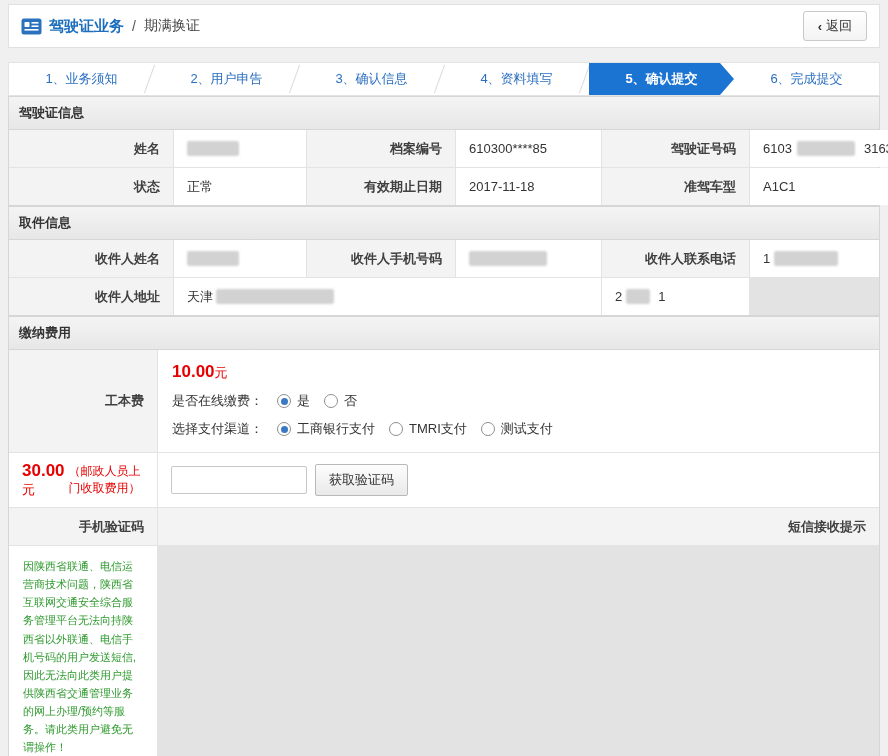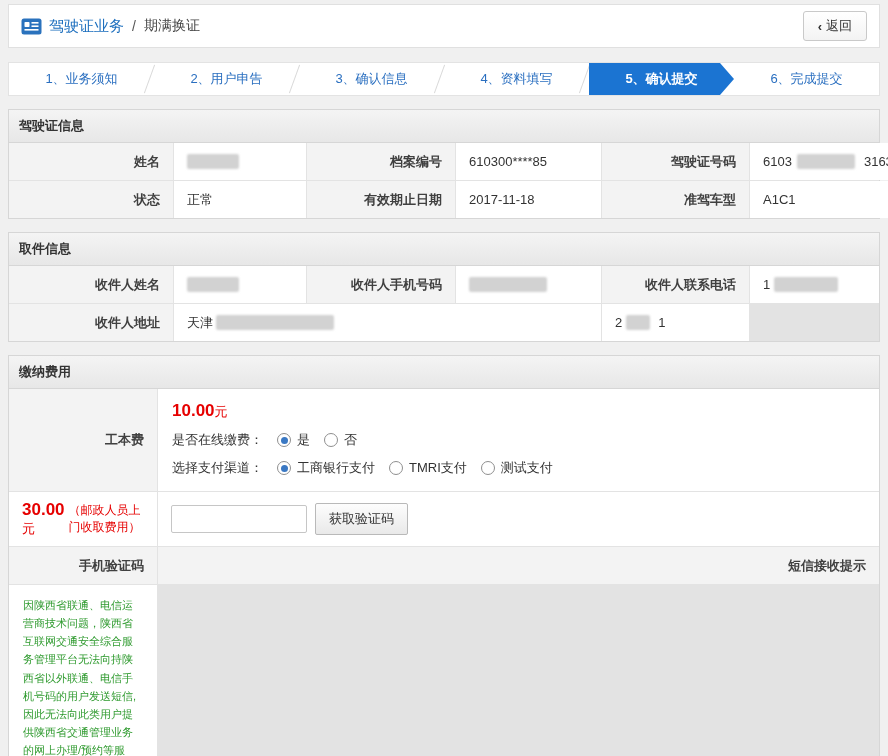--- a/index.html
+++ b/index.html
@@ -13,21 +13,21 @@
   .wrap { padding: 4px 8px 8px 8px; }
 
   
   .topbar {
     background: #fff; border: 1px solid #e0e0e0;
     height: 44px; display: flex; align-items: center;
     justify-content: space-between; padding: 0 12px;
   }
   .title-wrap { display: flex; align-items: center; gap: 7px; }
   .doc-icon { display: inline-flex; }
-  .title-main { color: #1d6fbe; font-weight: normal; font-size: 15px; }
+  .title-main { color: #1d6fbe; font-weight: bold; font-size: 15px; }
   .title-sep { color: #555; font-size: 14px; margin: 0 1px; }
   .title-sub { color: #444; font-size: 14px; }
   .back-btn {
     background: linear-gradient(#ffffff, #f3f3f3);
     border: 1px solid #c9c9c9; border-radius: 3px;
     padding: 5px 14px; font-size: 13px; color: #333;
     cursor: pointer; display: flex; align-items: center; gap: 4px;
     font-family: inherit;
   }
   .back-chev { font-weight: bold; font-size: 13px; color: #333; }
@@ -47,21 +47,21 @@
     width: 1px; height: 30px; background: #d9d9d9;
     transform: translateY(-50%) rotate(20deg);
   }
   .step.active {
     background: #1b74d2; color: #fff; font-weight: bold;
     clip-path: polygon(0 0, calc(100% - 14px) 0, 100% 50%, calc(100% - 14px) 100%, 0 100%);
   }
 
   
   .section {
-    margin-top: 13px; background: #fff;
+    background: #fff;
     border: 1px solid #d6d6d6;
   }
   .section-header {
     background: linear-gradient(#f4f4f4, #e7e7e7);
     border-bottom: 1px solid #d6d6d6;
     padding: 7px 10px; font-weight: bold; color: #333; font-size: 13px;
   }
   .grid {
     display: grid; gap: 1px; background: #e3e3e3;
   }

